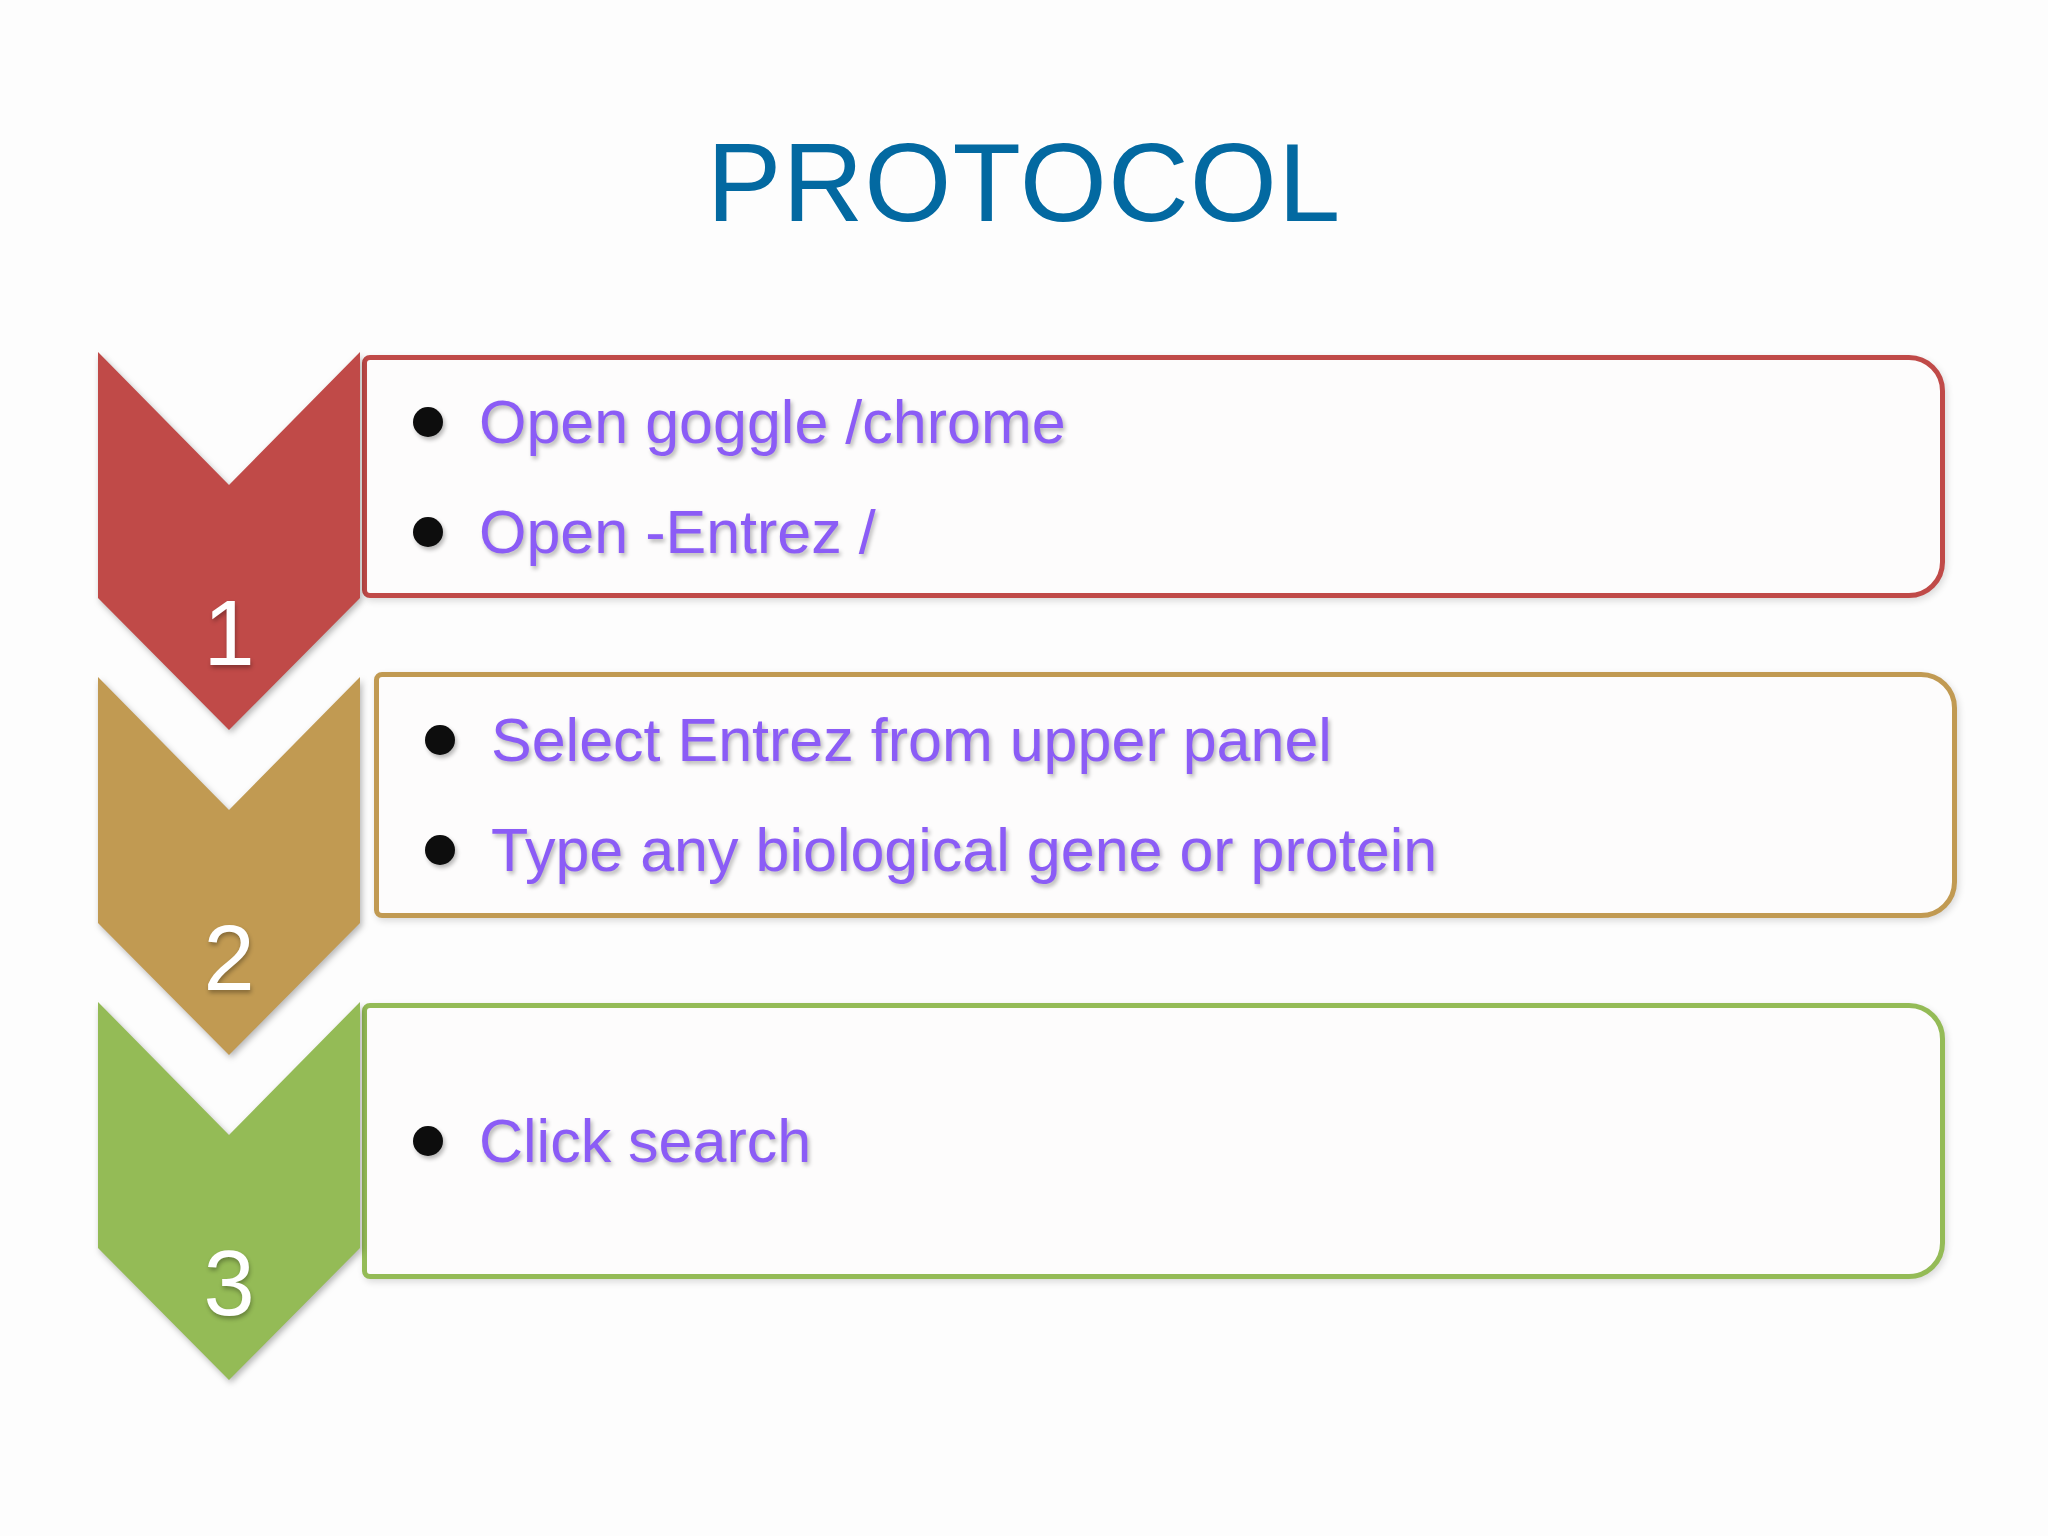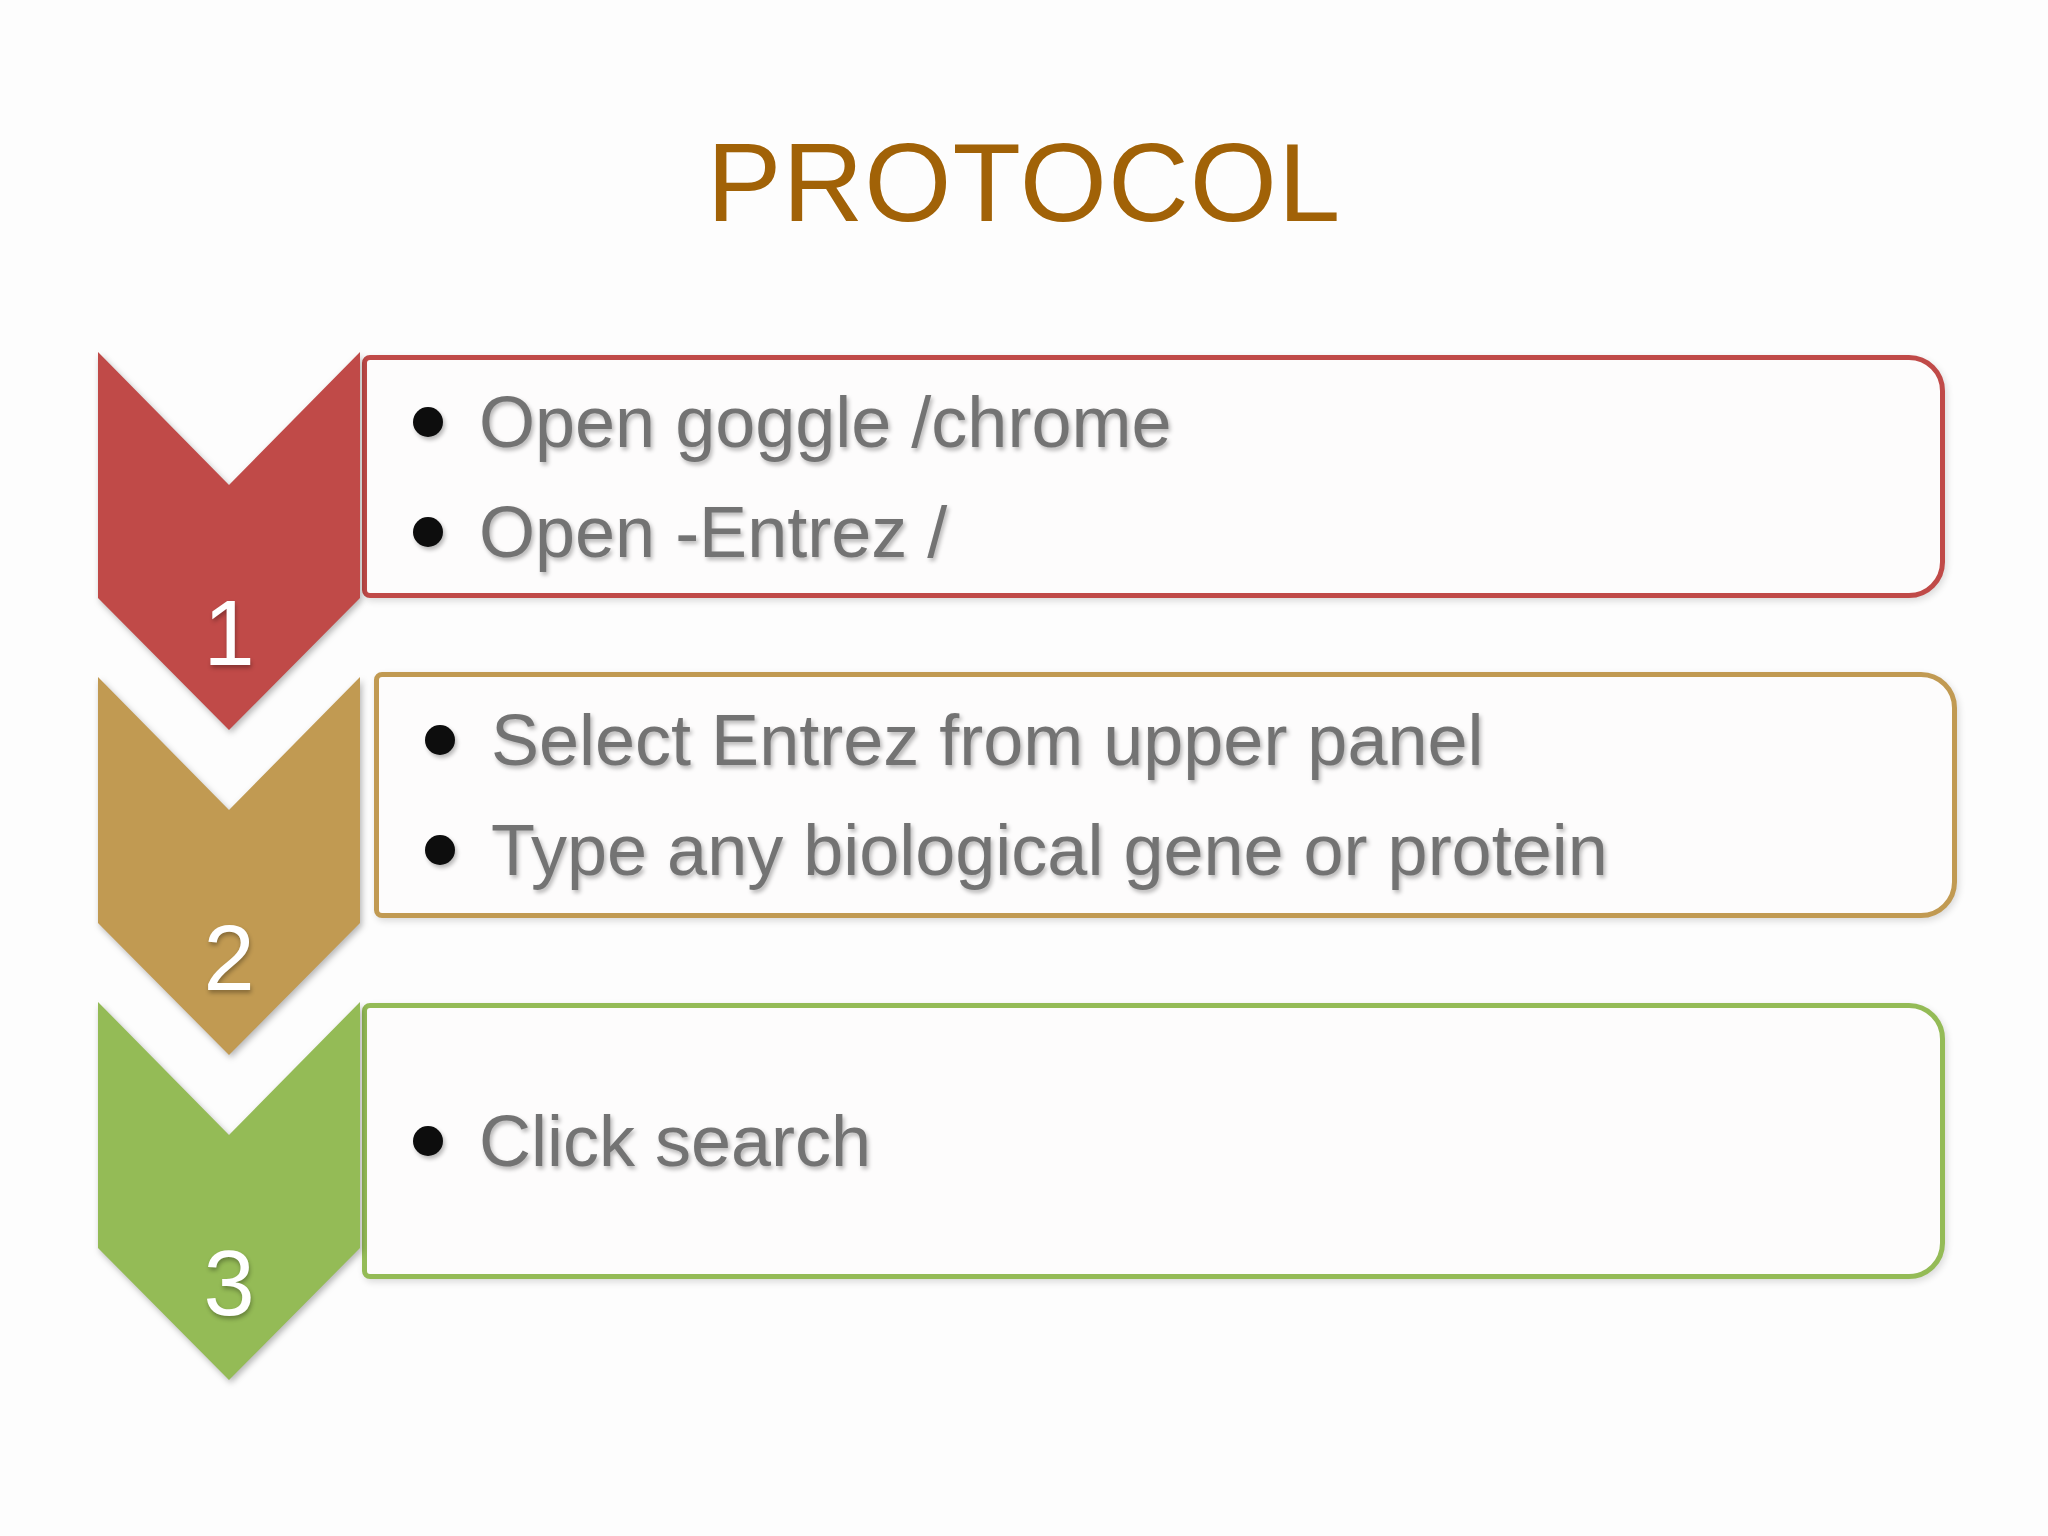--- a/index.html
+++ b/index.html
@@ -10,21 +10,21 @@
     overflow:hidden;
     font-family:"Liberation Sans", sans-serif;
   }
   .title{
     position:absolute;
     left:0;top:118px;width:2048px;
     text-align:center;
     font-size:112px;
     font-weight:400;
     letter-spacing:1px;
-    color:#a16207;
+    color:#0369a1;
   }
   
   .chevron{
     position:absolute;
     left:98px;
     width:262px;height:378px;
     z-index:2;
   }
   .chevron svg{display:block;width:100%;height:100%;}
   .chev-1{top:352px;}
@@ -60,22 +60,22 @@
   .box-3{top:1003px;height:276px;border:5px solid #94bb56;}
   .box ul{
     list-style:none;
     margin:0;
     padding:0 40px 0 46px;
   }
   .box li{
     display:flex;
     align-items:center;
     height:110px;
-    font-size:72px;
-    color:#737373;
+    font-size:61px;
+    color:#8b5cf6;
     text-shadow:2px 3px 4px rgba(0,0,0,0.28);
   }
   .dot{
     flex:0 0 auto;
     width:30px;height:30px;
     border-radius:50%;
     background:#0d0d0d;
     margin-right:36px;
     box-shadow:2px 3px 4px rgba(0,0,0,0.28);
   }

